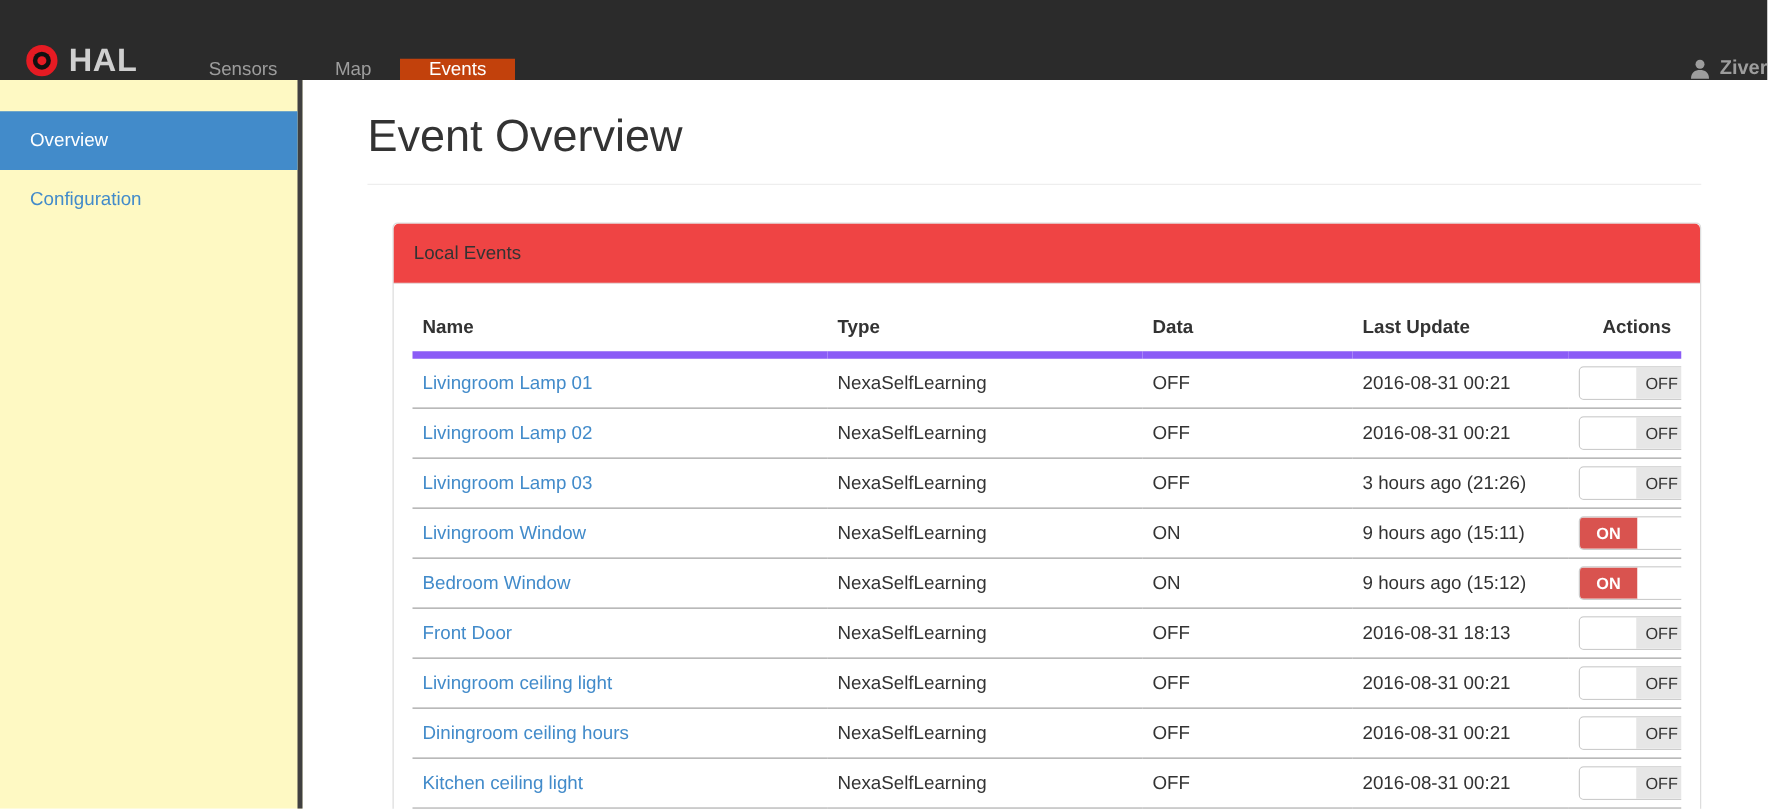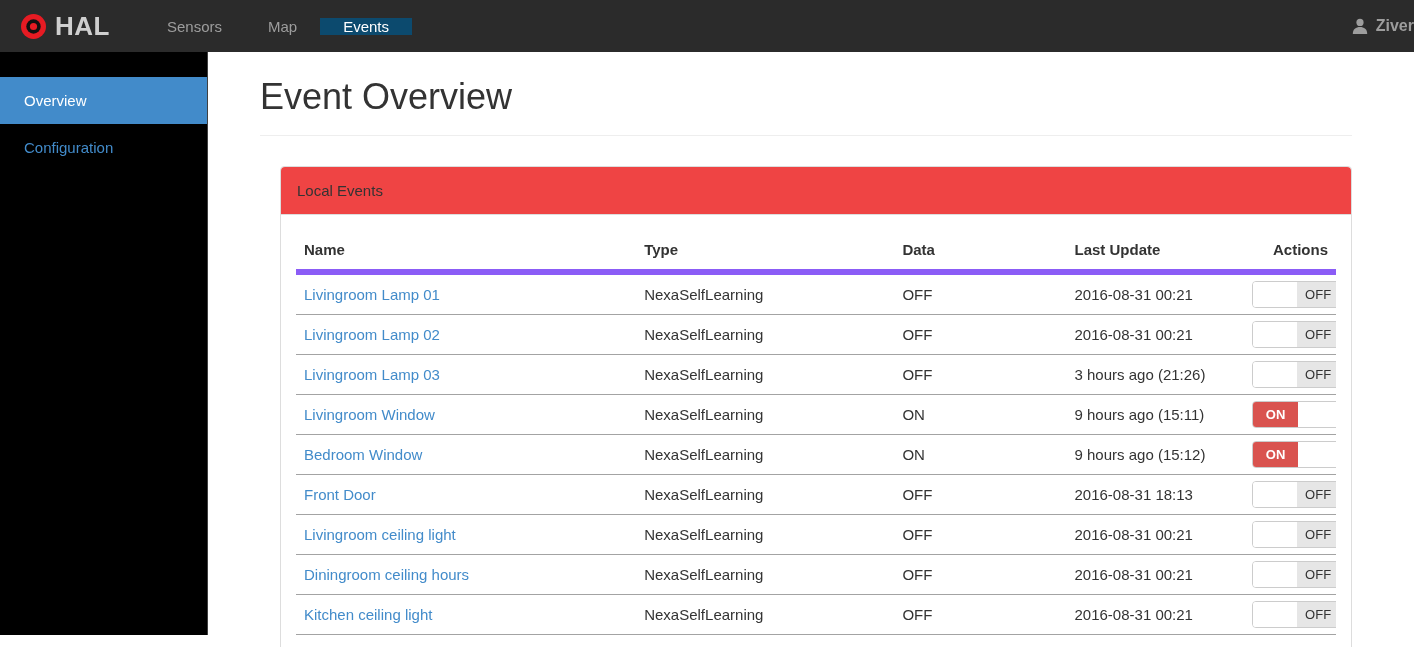--- a/index.html
+++ b/index.html
@@ -7,24 +7,24 @@
     margin: 0; padding: 0;
     width: 1414px; height: 647px;
     overflow: hidden;
     background: #fff;
     color: #333;
     font-family: "Liberation Sans", sans-serif;
   }
 
   
   .navbar {
-    height: 52px;
+    height: 64px;
     background: #2b2b2b;
     display: flex;
-    align-items: center;
+    align-items: flex-end;
   }
   .brand {
     display: flex; align-items: center;
     padding: 0 18px 0 20px;
     gap: 8px;
     cursor: pointer;
   }
   .brand-text {
     color: #cfcfcf;
     font-size: 26px;
@@ -32,38 +32,38 @@
     letter-spacing: 0.5px;
   }
   .nav-items { display: flex; margin-left: 16px; }
   .nav-item {
     display: flex; align-items: center;
     padding: 0 23px;
     font-size: 15px;
     color: #9d9d9d;
     cursor: pointer;
   }
-  .nav-item.active { background: #0c4a6e; color: #fff; }
+  .nav-item.active { background: #c2410c; color: #fff; }
   .navbar-user {
     margin-left: auto;
     display: flex; align-items: center;
     gap: 7px;
     color: #9d9d9d;
     font-size: 16px;
     font-weight: bold;
     cursor: pointer;
   }
 
   
   .layout { display: flex; height: 583px; }
   .sidebar {
-    width: 208px;
+    width: 242px;
     flex-shrink: 0;
-    background: #000000;
-    border-right: 1px solid #404040;
+    background: #fef9c3;
+    border-right: 4px solid #404040;
     padding-top: 25px;
   }
   .side-item {
     padding: 15px 24px;
     font-size: 15px;
     color: #428bca;
     cursor: pointer;
   }
   .side-item.active { background: #428bca; color: #fff; }
 

